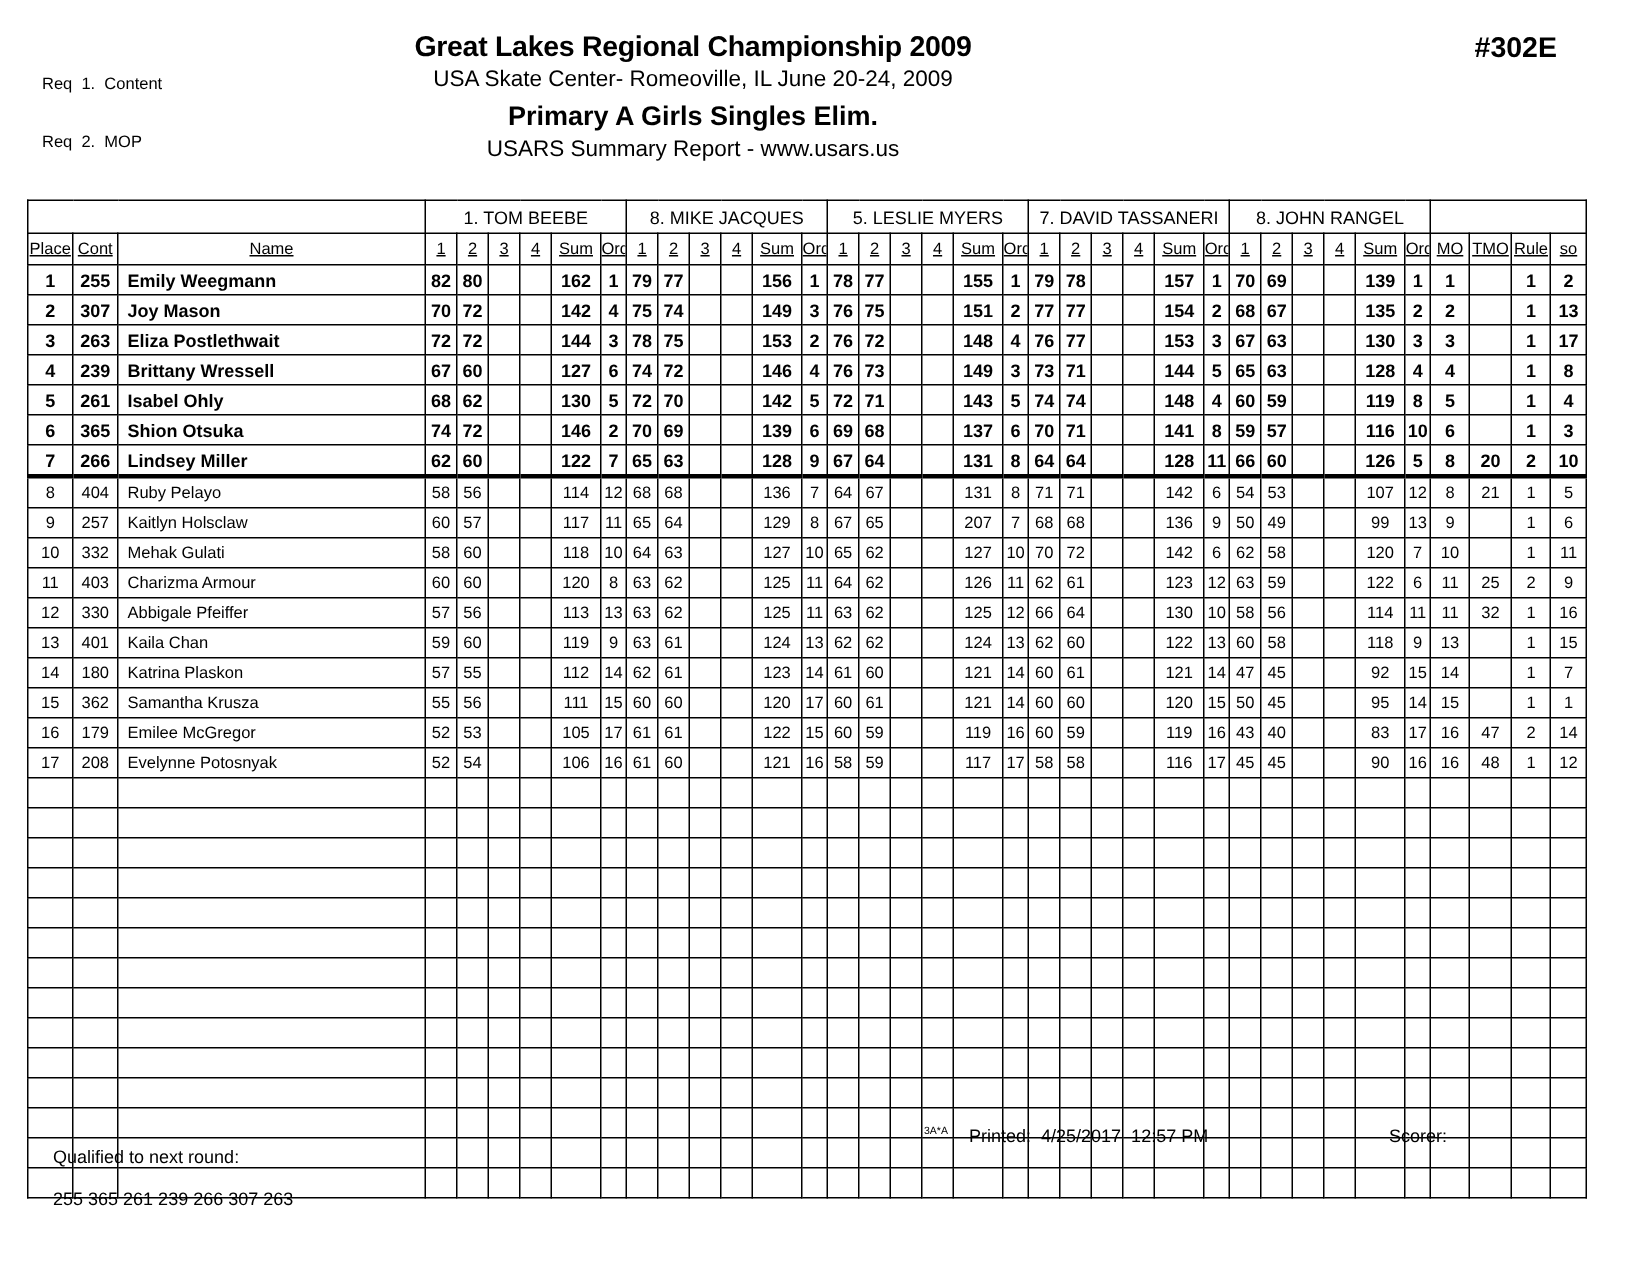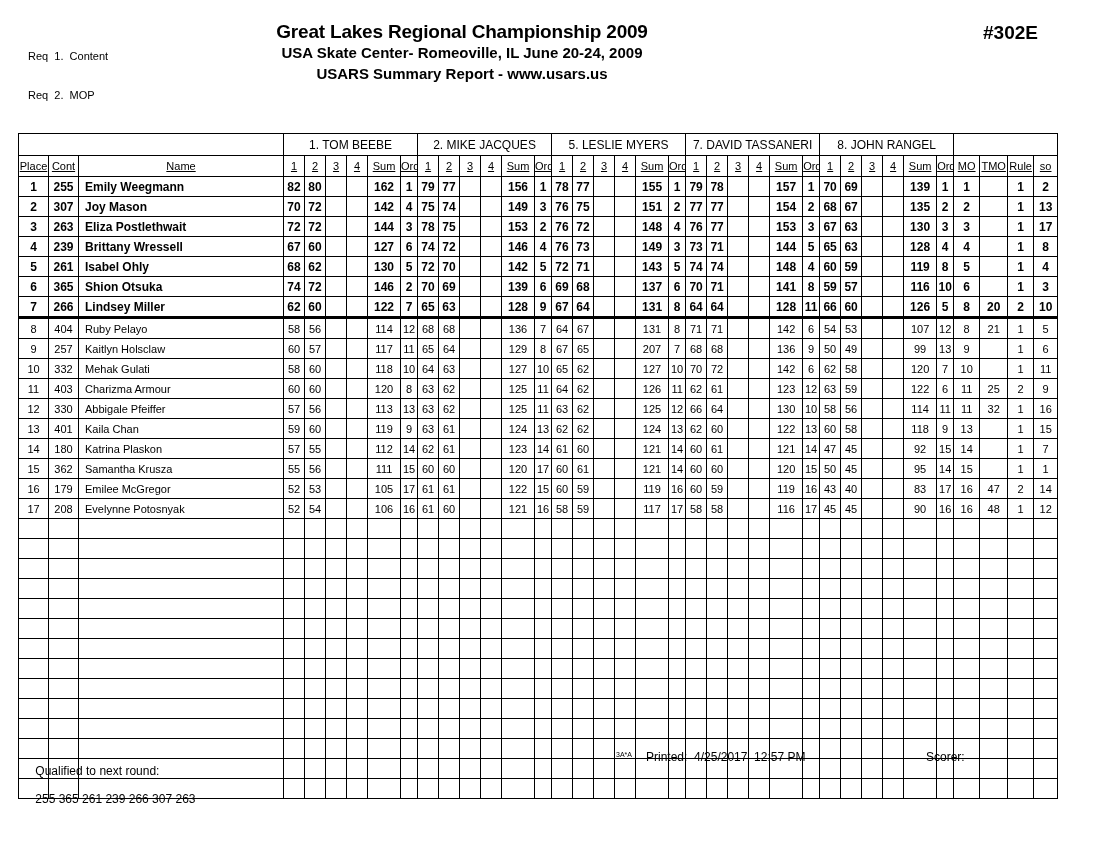--- a/index.html
+++ b/index.html
@@ -36,32 +36,32 @@
     text-align: center;
   }
   .title-1 {
     font-size: 19px;
     font-weight: bold;
     line-height: 23px;
     letter-spacing: -0.2px;
   }
   .title-2 {
     font-size: 15px;
-    font-weight: bold;
+    font-weight: normal;
     line-height: 20px;
   }
   .title-3 {
     font-size: 18px;
     font-weight: bold;
     line-height: 24px;
     margin-top: 2px;
   }
   .title-4 {
     font-size: 15px;
-    font-weight: bold;
+    font-weight: normal;
     line-height: 21px;
   }
   .event-code {
     position: absolute;
     right: 62px;
     top: 22px;
     font-size: 19px;
     font-weight: bold;
   }
 
@@ -136,20 +136,21 @@
 <body>
 
 <div class="req-block">
   <div class="req-line">Req  1.  Content</div>
   <div class="req-line">Req  2.  MOP</div>
 </div>
 
 <div class="title-block">
   <div class="title-1">Great Lakes Regional Championship 2009</div>
   <div class="title-2">USA Skate Center- Romeoville, IL  June 20-24, 2009</div>
+  <div class="title-3">Primary A Girls Singles Elim.</div>
   <div class="title-4">USARS Summary Report - www.usars.us</div>
 </div>
 
 <div class="event-code">#302E</div>
 
 <div class="sheet">
   <table class="grid">
     <colgroup>
       <col style="width:30px">
       <col style="width:30px">
@@ -186,21 +187,21 @@
         <col style="width:17px">
       <col style="width:26px">
         <col style="width:28px">
         <col style="width:26px">
         <col style="width:24px">
     </colgroup>
     <thead>
       <tr class="judge-row">
         <td class="blank-top" colspan="3"></td>
         <td class="jname" colspan="6">1.  TOM BEEBE</td>
-        <td class="jname" colspan="6">2.  MIKE  JACQUES</td>
+        <td class="jname" colspan="6">8.  MIKE  JACQUES</td>
         <td class="jname" colspan="6">5.  LESLIE MYERS</td>
         <td class="jname" colspan="6">7.  DAVID TASSANERI</td>
         <td class="jname" colspan="6">8.  JOHN RANGEL</td>
         <td class="blank-top-right" colspan="4"></td>
       </tr>
       <tr class="colhead">
           <td>Place</td>
           <td>Cont</td>
           <td class="hl">Name</td>
           <td class="grp-start">1</td>

